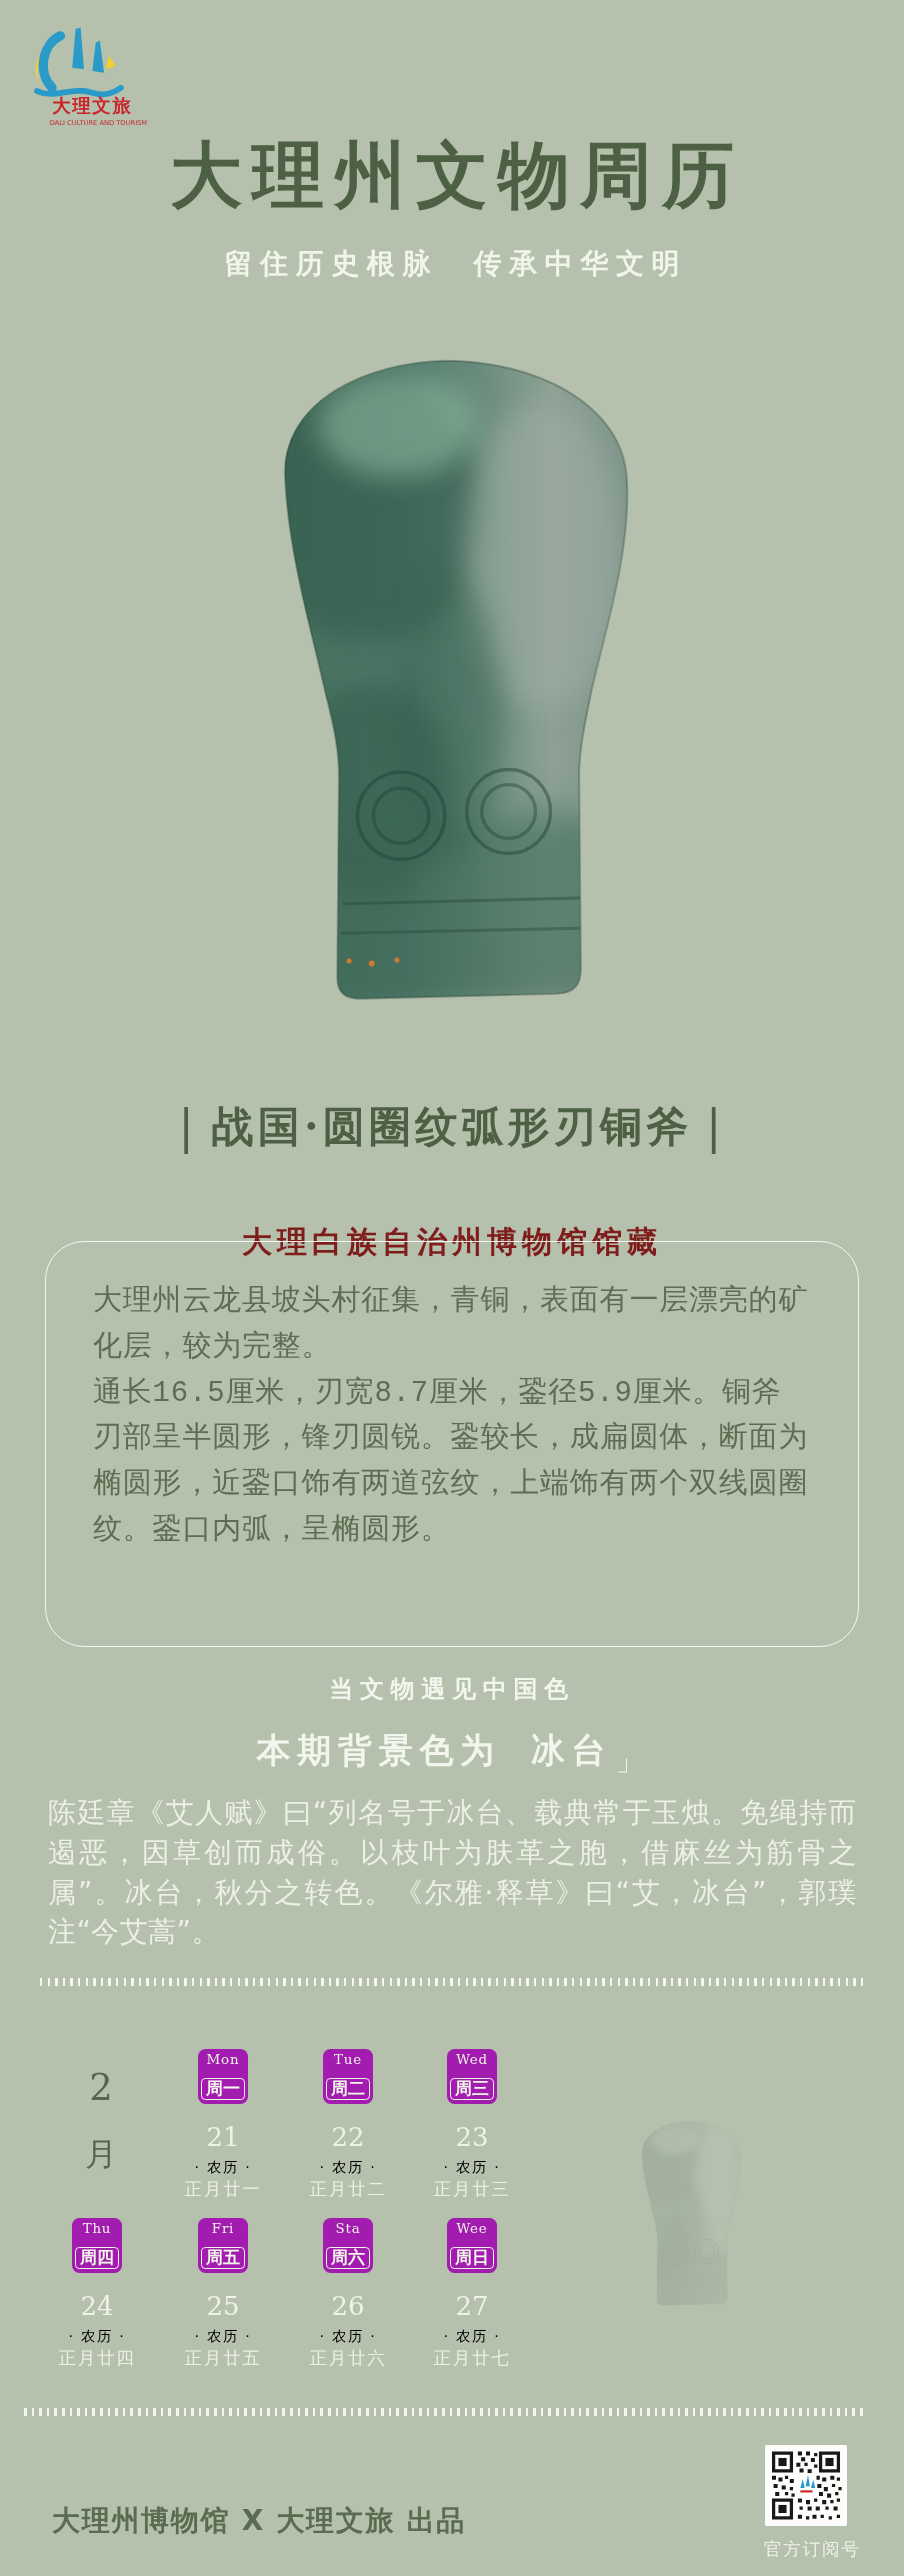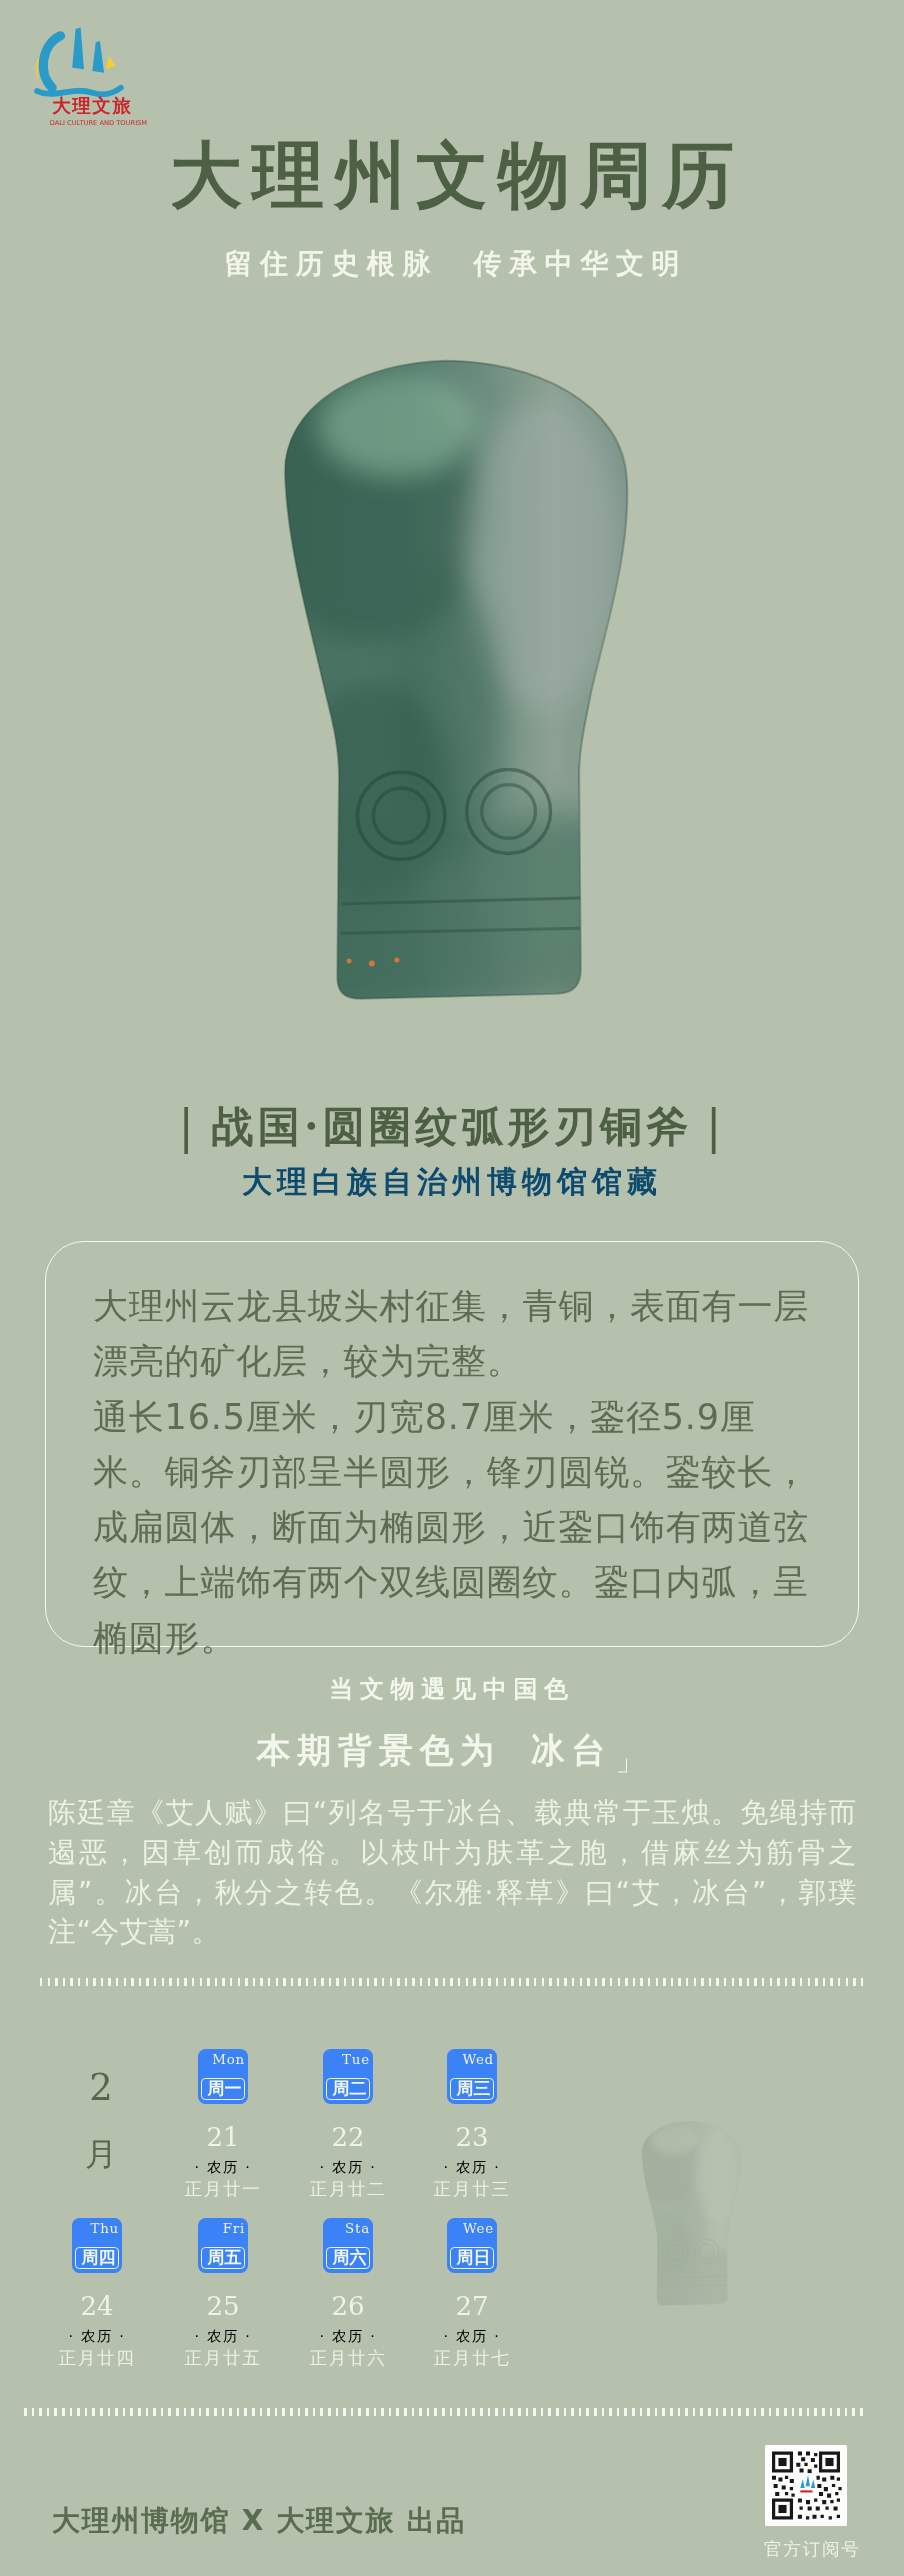--- a/index.html
+++ b/index.html
@@ -14,28 +14,28 @@
 
   
   .logo{left:22px;top:17px;width:134px;}
   .title{top:128px;font-size:72px;font-weight:700;color:#4d6044;letter-spacing:10px;text-indent:10px;}
   .subtitle{top:245px;font-size:28px;font-weight:700;color:#f2f5ea;letter-spacing:7.6px;text-indent:7.6px;}
 
   
   .figure{left:271px;top:354px;width:361px;height:659px;}
   .artifact-name{top:1097px;font-size:42px;font-weight:700;color:#4d6044;letter-spacing:4.2px;}
   .artifact-name .bar{font-weight:300;font-size:47px;padding:0 13.4px;position:relative;top:1.7px;}
-  .collection{top:1162px;font-size:30px;font-weight:700;color:#0c4a6e;letter-spacing:5px;}
+  .collection{top:1222px;font-size:30px;font-weight:700;color:#7f1d1d;letter-spacing:5px;}
 
   .panel{
     left:45px;top:1241px;width:814px;height:406px;box-sizing:border-box;
     border:1.7px solid rgba(252,253,248,.9);border-radius:39px;
     padding:37px 47px 0 47px;
   }
-  .panel p{margin:0;font-size:35px;line-height:1.58;color:#5c6d52;font-weight:500;letter-spacing:0.8px;}
+  .panel p{margin:0;font-size:29px;line-height:1.58;color:#5c6d52;font-weight:500;letter-spacing:0.8px;font-family:Liberation Mono, monospace;}
 
   
   .color-h1{top:1673px;font-size:24px;font-weight:700;color:#f3f6ec;letter-spacing:6.7px;}
   .color-h2{top:1728px;font-size:34px;font-weight:700;color:#f3f6ec;letter-spacing:6.7px;}
   .color-h2 .gap{display:inline-block;width:30px;}
   .color-h2 .bracket{font-size:28.5px;position:relative;top:8.4px;left:3.4px;font-weight:400;}
   .quote{left:48px;top:1793px;width:809px;font-size:28px;line-height:1.42;color:#edf1e5;font-weight:500;letter-spacing:0.4px;text-align:justify;}
 
   
   .dotline{height:7.6px;background:repeating-linear-gradient(90deg,rgba(250,252,245,.92) 0 2.5px,transparent 2.5px 7.6px);}
@@ -45,21 +45,21 @@
   
   .week{top:2012px;right:65px;font-size:26px;color:#f2f5ea;letter-spacing:1.7px;}
   .week .num{font-size:45px;color:#3f5138;vertical-align:-7.6px;letter-spacing:0;}
   .month{left:76px;top:2066px;width:50px;text-align:center;color:#55674b;}
   .month .m-digit{font-size:37px;}
   .month .m-char{font-size:32px;margin-top:23.5px;}
 
   .day{width:126px;text-align:center;color:#eff3e6;}
   .r1{top:2049px;} .r2{top:2218px;}
   .c1{left:34px;} .c2{left:160px;} .c3{left:285px;} .c4{left:409px;}
-  .badge{display:inline-block;background:#3b82f6;border-radius:7.6px;padding:2.5px 3.4px 3.4px;min-width:44px;text-align:right;}
+  .badge{display:inline-block;background:#a21caf;border-radius:7.6px;padding:2.5px 3.4px 3.4px;min-width:44px;}
   .badge .en{font-family:"DejaVu Serif","Liberation Serif",serif;font-size:13.4px;color:#f0f3e7;line-height:1.15;letter-spacing:0.8px;}
   .badge .cn{margin-top:11px;border:1.7px solid #f0f3e7;border-radius:4.2px;font-size:17px;font-weight:700;padding:0 2.5px 0.8px;color:#f3f6ea;line-height:1.15;}
   .date{font-family:"DejaVu Serif","Liberation Serif",serif;font-size:26px;margin-top:20px;color:#eff3e6;line-height:1;}
   .lunar-label{font-size:14.3px;margin-top:8.4px;letter-spacing:1.7px;color:#000000;}
   .lunar{font-size:17.6px;letter-spacing:1.7px;color:#edf1e4;font-weight:500;}
 
   .ghost{left:638px;top:2102px;width:104px;height:225px;opacity:.2;filter:saturate(.45) brightness(1.18);}
 
   
   .credit{left:52px;top:2502px;font-size:28px;font-weight:700;color:#5a6c50;letter-spacing:1.7px;}

